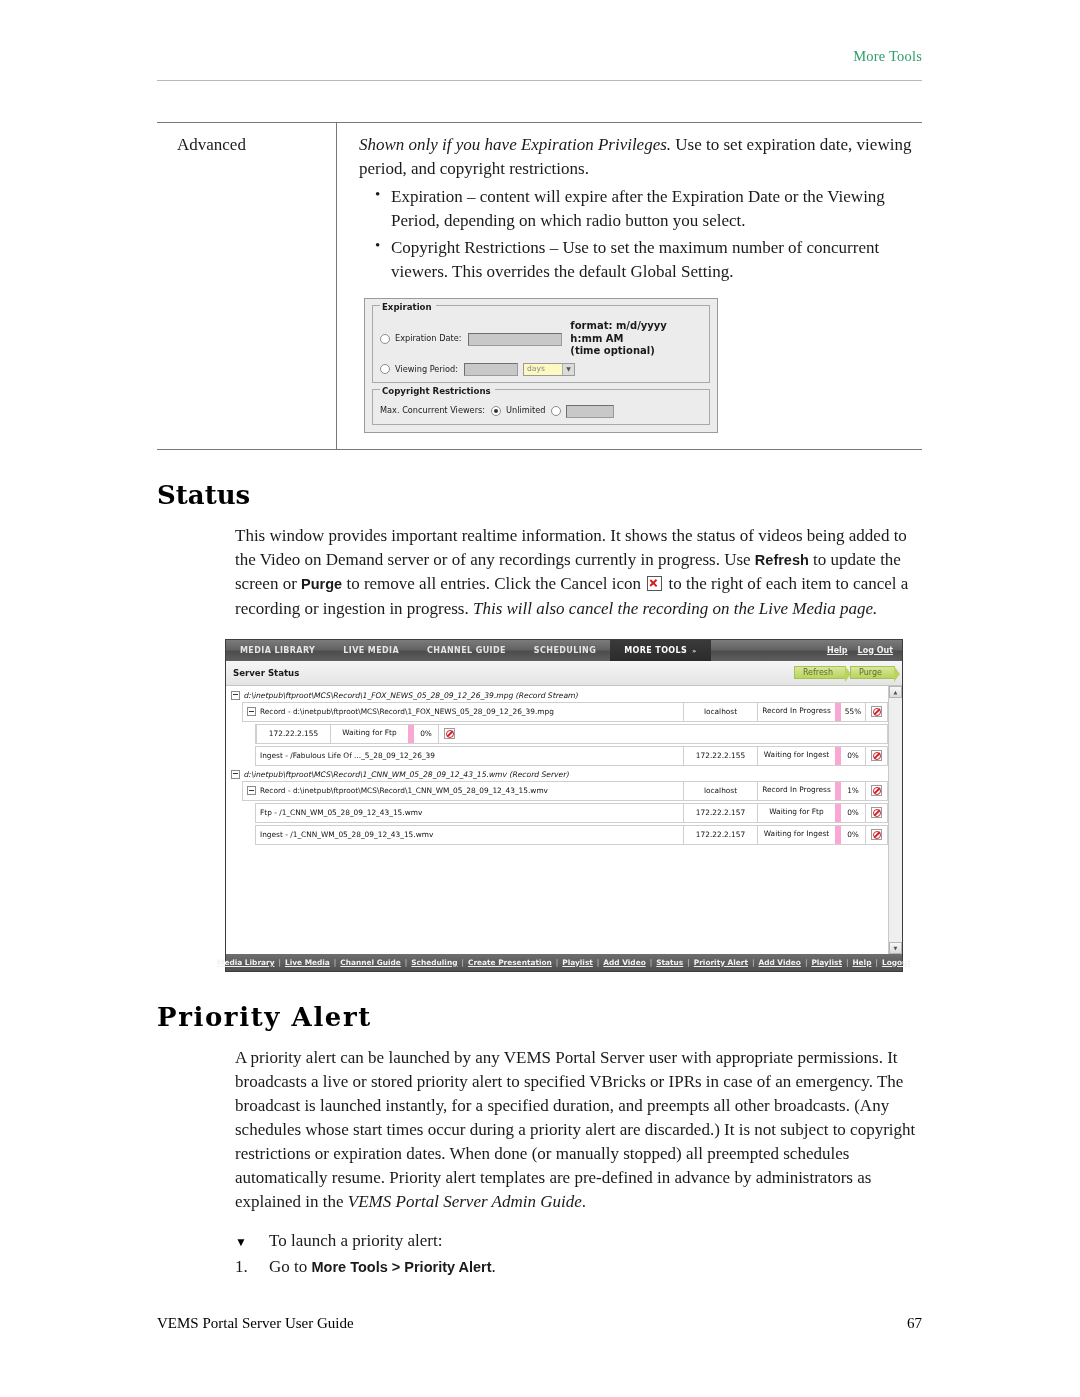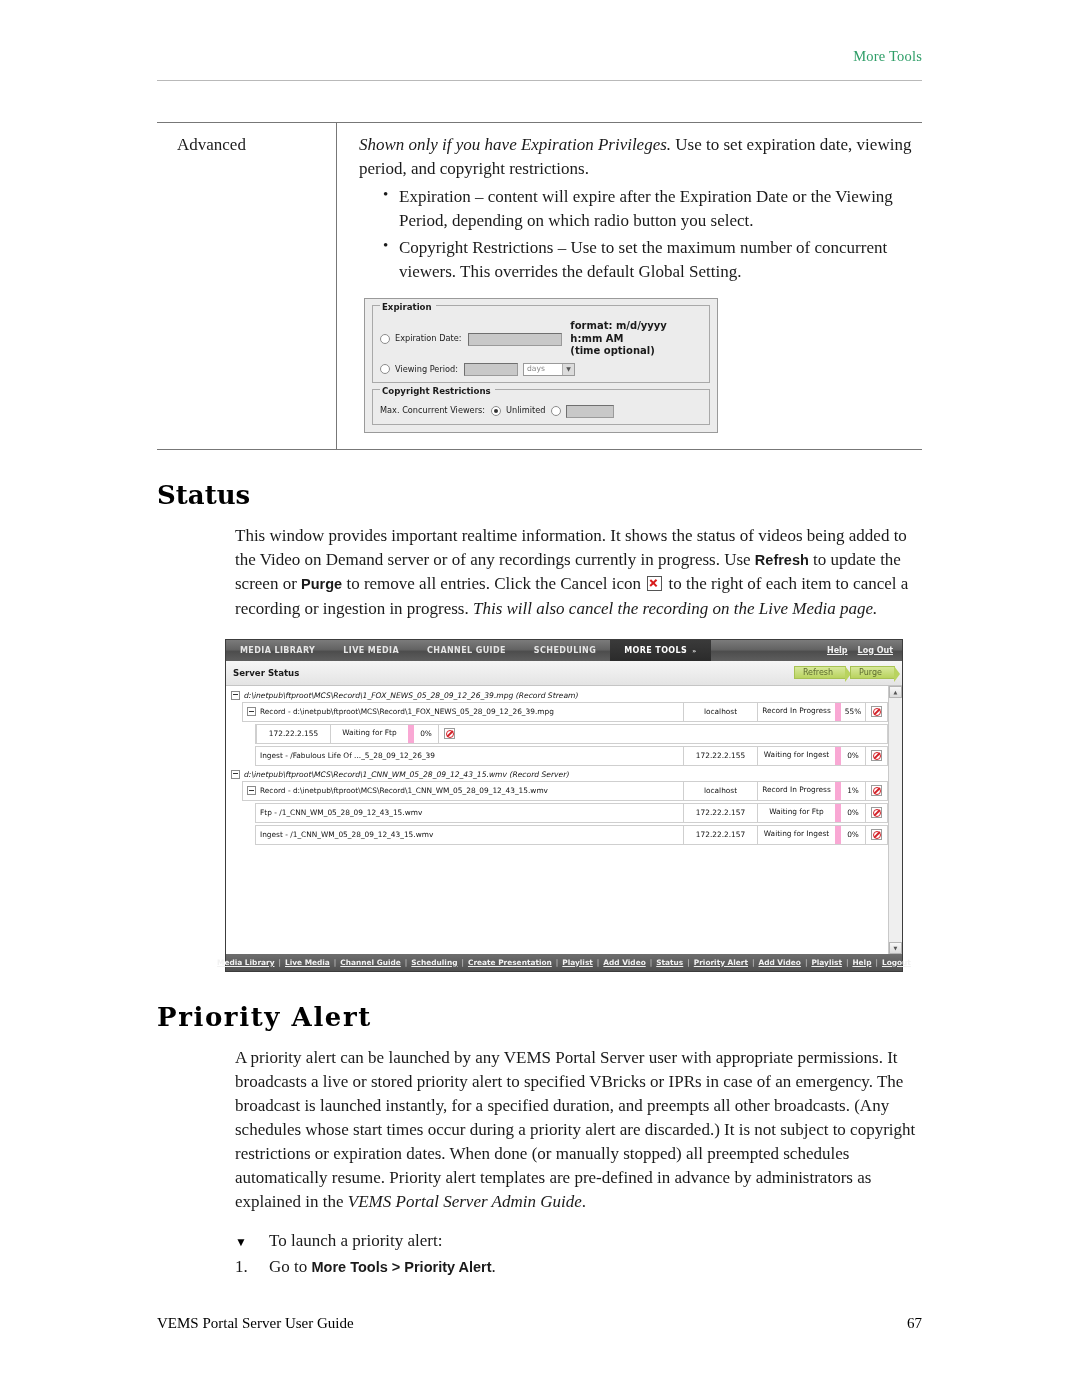--- a/index.html
+++ b/index.html
@@ -88,21 +88,21 @@
     margin-top: 0;
   }
   .def-desc p { margin: 0 0 4px 0; }
   .def-desc ul {
     margin: 4px 0 0 0;
     padding-left: 22px;
     list-style: none;
   }
   .def-desc ul li {
     position: relative;
-    margin: 0 0 2px 16px;
+    margin: 0 0 2px 8px;
     line-height: 1.42;
     padding-left: 2px;
   }
   .def-desc ul li::before {
     content: "•";
     position: absolute;
     left: -14px;
     top: -1px;
     font-size: 15px;
   }
@@ -168,21 +168,21 @@
     border-top-color: #6f6f6f;
     border-left-color: #6f6f6f;
     height: 11px;
   }
   .ftext.date { width: 108px; }
   .ftext.period { width: 52px; }
   .ftext.viewers { width: 46px; }
   .fselect {
     width: 52px;
     height: 13px;
-    background: #ffffff;
+    background: #fef9c3;
     border: 1px solid #9a9a9a;
     display: flex;
     align-items: center;
     justify-content: space-between;
     margin-left: 5px;
     color: #8a8a8a;
     font-size: 7.6px;
     padding-left: 3px;
     box-sizing: border-box;
   }

